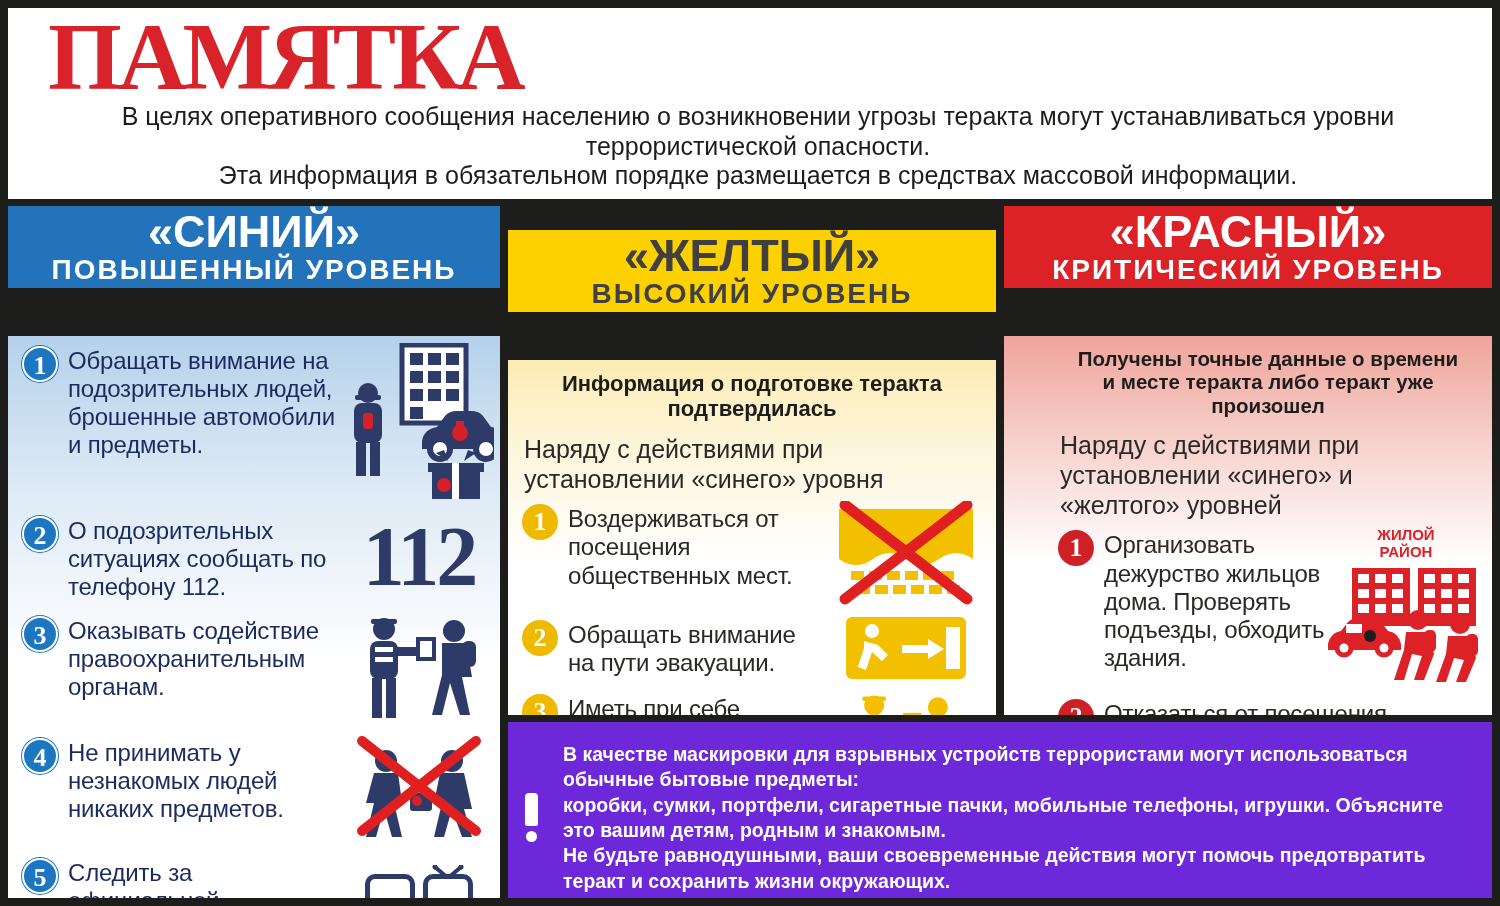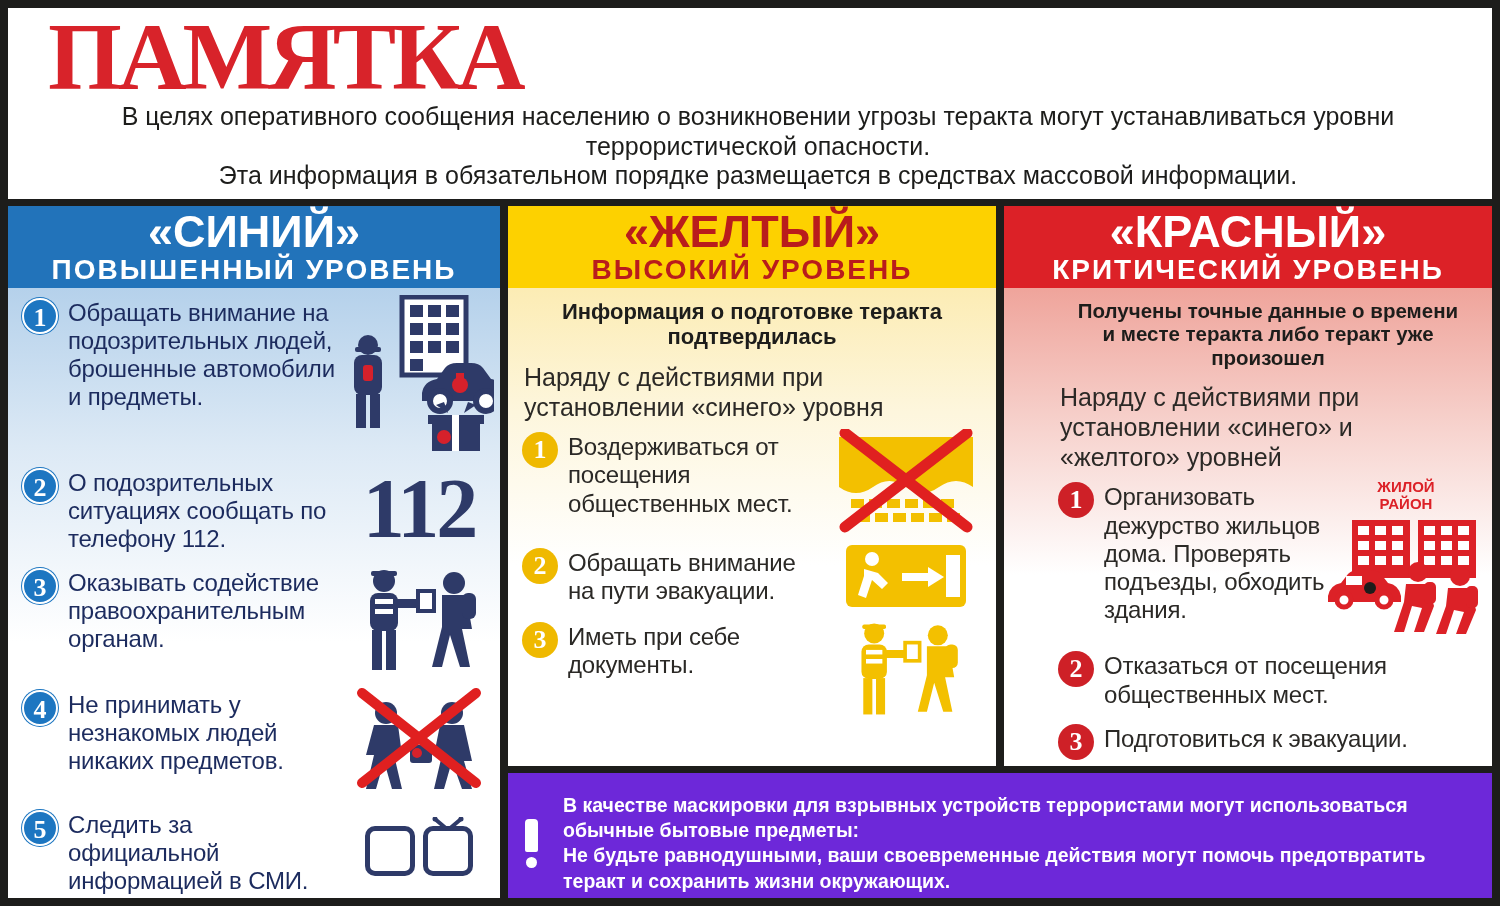--- a/index.html
+++ b/index.html
@@ -11,29 +11,29 @@
   .header { background:#ffffff; padding:4px 24px 8px 40px; flex:0 0 155px; }
   .header-top { display:flex; align-items:flex-start; }
   .poster-title { font-family:"Liberation Serif", serif; font-weight:bold; color:#d8232a;
                   font-size:95px; line-height:0.95; letter-spacing:-4px; white-space:nowrap; }
   .header-sub { color:#d8232a; font-weight:bold; font-size:33px; line-height:1.13;
                 padding-top:8px; margin-left:4px; }
   .header-intro { text-align:center; color:#1d1d1b; font-size:25px; line-height:1.18; margin-top:0px; }
 
   
   .main { flex:1 1 auto; display:flex; gap:8px; min-height:0; }
-  .col { display:flex; flex-direction:column; min-height:0; }
+  .col { display:flex; flex-direction:column; min-height:0;gap:48px; }
   .col-blue   { flex:0 0 492px; }
   .right      { flex:1; display:flex; flex-direction:column; gap:7px; min-height:0; }
   .right-cols { flex:1; display:flex; gap:8px; min-height:0; }
   .col-yellow, .col-red { flex:1; }
 
   .col-head { flex:0 0 82px; display:flex; flex-direction:column; justify-content:center; align-items:center; }
   .col-blue   .col-head { background:#2273ba; color:#ffffff; }
-  .col-yellow .col-head { background:#fdd100; color:#b91c1c; }
+  .col-yellow .col-head { background:#fdd100; color:#404040;margin-top:24px; }
   .col-red    .col-head { background:#dc2127; color:#ffffff; }
   .lvl-name { font-size:45px; font-weight:bold; line-height:1.02; }
   .lvl-desc { font-size:28px; font-weight:bold; line-height:1.05; letter-spacing:2px; }
 
   .col-body { flex:1; display:flex; flex-direction:column; overflow:hidden; }
   .col-blue   .col-body { background:linear-gradient(180deg,#b5d1eb 0%,#dce9f5 26%,#ffffff 58%); }
   .col-yellow .col-body { background:linear-gradient(180deg,#fcecb4 0%,#fdf6dd 26%,#ffffff 58%); }
   .col-red    .col-body { background:linear-gradient(180deg,#efa49b 0%,#f7d4cf 30%,#ffffff 60%);padding-left:40px; }
 
   .col-sub { text-align:center; font-weight:bold; padding:11px 16px 3px; line-height:1.15; }
@@ -392,19 +392,20 @@
         </div>
       </div>
 
       <div class="footer">
         <div class="excl">
           <div class="bar"></div>
           <div class="dot"></div>
         </div>
         <div class="footer-txt">
           <span>В качестве маскировки для взрывных устройств террористами могут использоваться обычные бытовые предметы:</span>
+          <span>коробки, сумки, портфели, сигаретные пачки, мобильные телефоны, игрушки. Объясните это вашим детям, родным и знакомым.</span>
           <span>Не будьте равнодушными, ваши своевременные действия могут помочь предотвратить теракт и сохранить жизни окружающих.</span>
         </div>
       </div>
 
     </div>
   </div>
 </div>
 
 </body></html>

